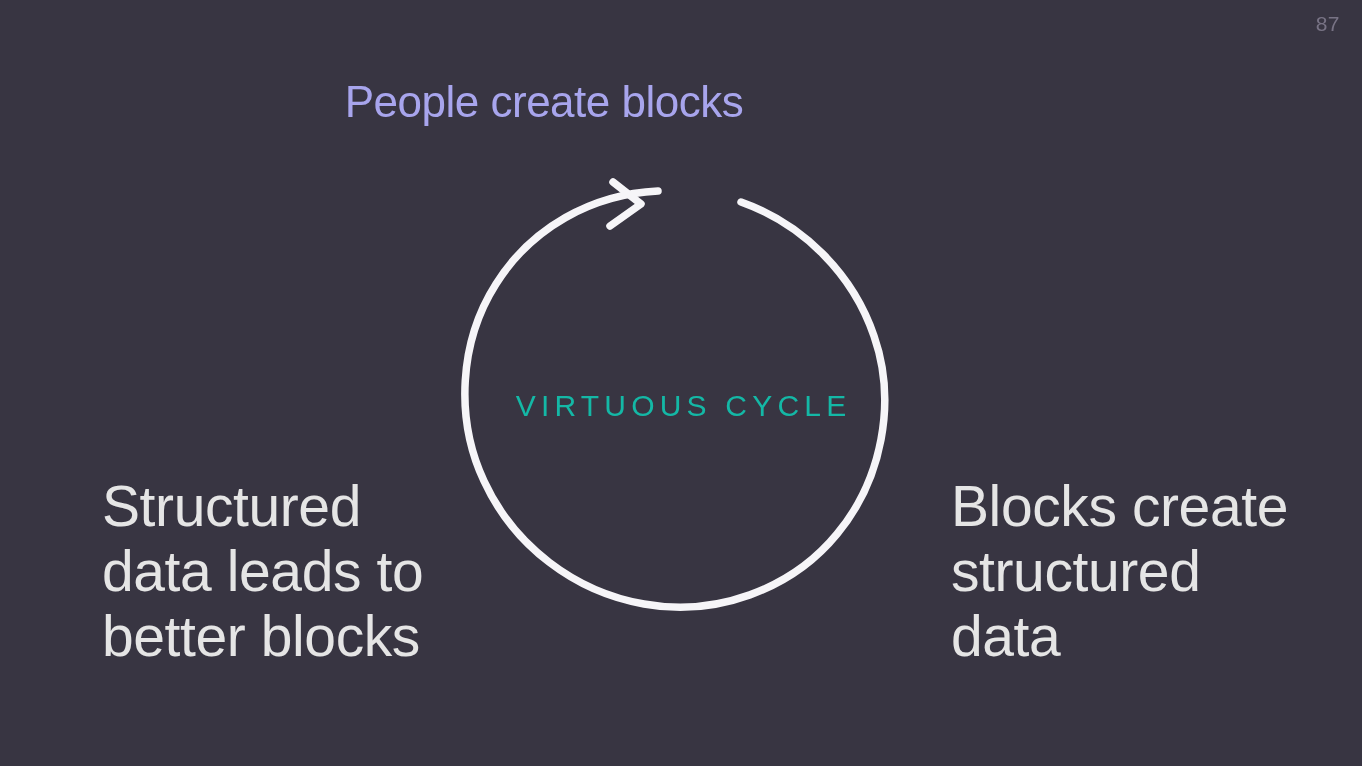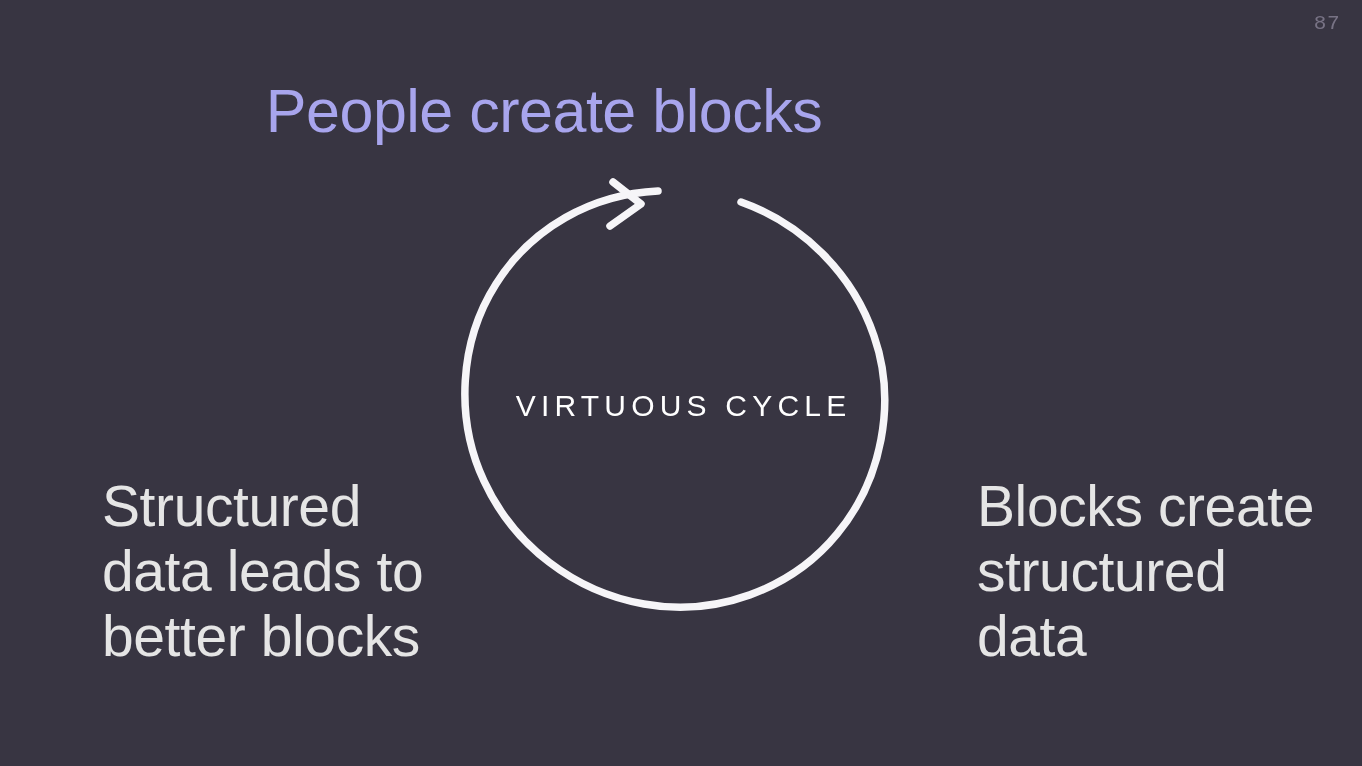--- a/index.html
+++ b/index.html
@@ -23,31 +23,30 @@
   
   .page-number {
     position: absolute;
     top: 13px;
     right: 22px;
     font-size: 21px;
     line-height: 1;
     color: #787385;
     letter-spacing: 0.5px;
     user-select: none;
-    font-family: Liberation Mono, monospace;
   }
 
   
   .heading-top {
     position: absolute;
     top: 79px;
     left: 0;
     width: 1088px;
     text-align: center;
-    font-size: 61px;
+    font-size: 44px;
     line-height: 1.06;
     font-weight: 400;
     color: #a8a5ed;
     letter-spacing: -0.5px;
     white-space: nowrap;
   }
 
   
   .cycle-wrap {
     position: absolute;
@@ -72,21 +71,21 @@
     height: 468px;
     display: flex;
     align-items: center;
     justify-content: center;
     pointer-events: none;
   }
   .cycle-label span {
     font-size: 30px;
     line-height: 1;
     font-weight: 400;
-    color: #ffffff;
+    color: #14b8a6;
     letter-spacing: 5.2px;
     text-indent: 5.2px;
     white-space: nowrap;
   }
 
   
   .caption {
     position: absolute;
     font-size: 57px;
     line-height: 65px;
@@ -94,21 +93,21 @@
     color: #e5e5e5;
     letter-spacing: -0.4px;
     white-space: pre-line;
   }
   .caption-left {
     left: 102px;
     top: 474px;
     text-align: left;
   }
   .caption-right {
-    left: 977px;
+    left: 951px;
     top: 474px;
     text-align: left;
   }
 </style>
 </head>
 <body>
 
 <div class="slide">
 
   <div class="page-number">87</div>

